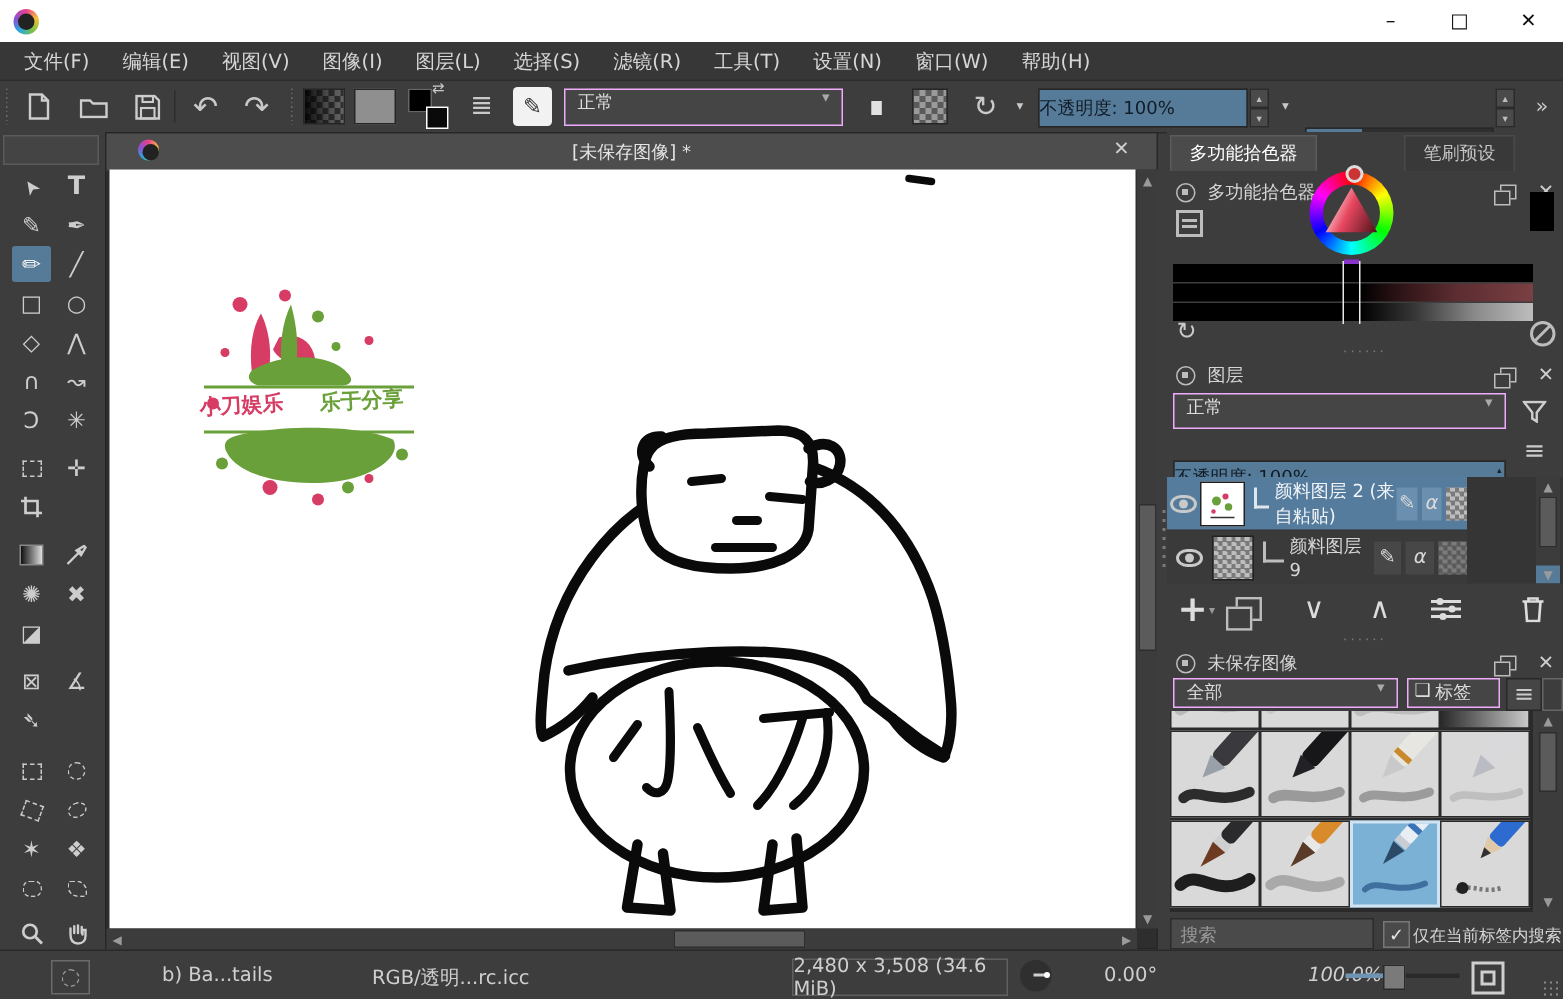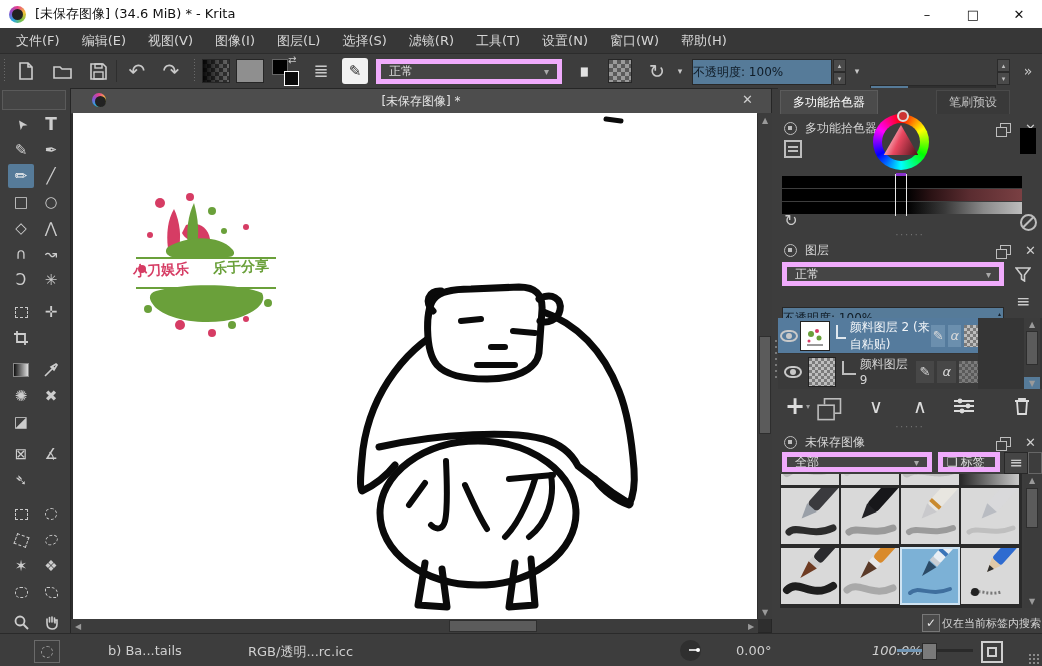--- a/index.html
+++ b/index.html
@@ -19,21 +19,21 @@
   .menubar{left:0;top:28px;width:1042px;height:26px;background:#373737;display:flex;align-items:center;gap:2px;padding-left:6px;box-sizing:border-box;border-bottom:1px solid #2c2c2c;}
   .menuitem{padding:0 10px;height:26px;display:flex;align-items:center;color:#d6d6d6;font-size:13px;}
   
   .toolbar{left:0;top:54px;width:1042px;height:34px;background:#3d3d3d;border-bottom:1px solid #2a2a2a;}
   .tbtn{width:26px;height:26px;top:4px;font-size:17px;}
   .handle{width:5px;height:24px;top:5px;background-image:repeating-linear-gradient(#6a6a6a 0 1px,transparent 1px 3px);background-size:1px 100%;background-repeat:repeat-y;background-position:2px 0;}
   .sep{width:1px;height:22px;top:6px;background:#2e2e2e;}
   .chip{width:28px;height:24px;top:5px;border:1px solid #262626;box-sizing:border-box;}
   .checker{background:repeating-conic-gradient(#9a9a9a 0% 25%, #5a5a5a 0% 50%) 0 0/8px 8px;}
   .checker-sm{background:repeating-conic-gradient(#bdbdbd 0% 25%, #7a7a7a 0% 50%) 0 0/6px 6px;}
-  .dropdown{background:#454545;border:5px solid #f0abfc;box-sizing:border-box;display:flex;align-items:center;padding:0 8px;color:#dcdcdc;}
+  .dropdown{background:#454545;border:1px solid #f0abfc;box-sizing:border-box;display:flex;padding:0 8px;color:#dcdcdc;}
   .dropdown .arr{margin-left:auto;color:#a9a9a9;font-size:10px;}
   .slider{border:1px solid #282828;box-sizing:border-box;background:#2f2f2f;position:relative;overflow:hidden;}
   .slider .fill{position:absolute;left:0;top:0;bottom:0;background:#567b99;}
   .slider .lbl{position:relative;width:100%;text-align:center;color:#101c27;font-size:12px;line-height:24px;}
   .spin{width:13px;top:5px;height:26px;display:flex;flex-direction:column;}
   .spin span{flex:1;display:flex;align-items:center;justify-content:center;font-size:7px;color:#bdbdbd;background:#4a4a4a;border:1px solid #2b2b2b;}
   
   .toolbox{left:0;top:88px;width:70px;height:545px;background:#3d3d3d;border-right:1px solid #2a2a2a;}
   .tool{width:26px;height:24px;font-size:15px;color:#cdcdcd;border-radius:2px;}
   .tool.sel{background:#567b99;color:#f2f2f2;}
@@ -67,21 +67,20 @@
   
   .statusbar{left:0;top:633px;width:1042px;height:33px;background:#3d3d3d;border-top:1px solid #2a2a2a;color:#cfcfcf;font-size:13px;}
   .grip{position:absolute;right:2px;bottom:2px;width:12px;height:12px;
     background-image:radial-gradient(#8a8a8a 1px,transparent 1px);background-size:4px 4px;}
 </style>
 </head>
 <body>
 
 <div class="abs titlebar">
   <span class="appicon"></span>
-  <span style="margin-left:9px;font-size:13px;">[未保存图像]  (34.6 MiB)  * - Krita</span>
   <span class="winbtn ctr" style="margin-left:auto;">–</span>
   <span class="winbtn ctr">□</span>
   <span class="winbtn ctr">✕</span>
 </div>
 
 <div class="abs menubar">
   <span class="menuitem">文件(F)</span>
   <span class="menuitem">编辑(E)</span>
   <span class="menuitem">视图(V)</span>
   <span class="menuitem">图像(I)</span>
@@ -550,30 +549,34 @@
     </div>
 
     <div class="abs sbar" style="left:242px;top:0;width:0;height:0;"></div>
   </div>
   <div class="abs sbar" style="left:246px;top:386px;width:16px;height:134px;">
     <div class="ctr sarr" style="height:13px;">▲</div>
     <div class="abs sthumb" style="left:2px;top:14px;width:12px;height:40px;"></div>
     <div class="abs ctr sarr" style="left:0;bottom:0;width:16px;height:13px;">▼</div>
   </div>
 
+  <input class="abs search" style="left: 2px; top: 524px; width: 136px; height: 21px;" placeholder="搜索">
   <div class="abs" style="left:144px;top:526px;width:16px;height:16px;background:#4a4a4a;border:1px solid #777;color:#e8e8e8;font-size:12px;text-align:center;line-height:16px;">✓</div>
   <div class="abs" style="left:164px;top:528px;font-size:11px;color:#d6d6d6;">仅在当前标签内搜索</div>
 </div>
 
 <div class="abs statusbar">
   <div class="abs ctr" style="left:34px;top:6px;width:24px;height:21px;border:1px solid #6a6a6a;">
     <span class="dashbox dashcirc" style="width:12px;height:12px;border-color:#9a9a9a;"></span>
   </div>
   <span class="abs" style="left:108px;top:9px;">b) Ba...tails</span>
   <span class="abs" style="left:248px;top:9px;">RGB/透明...rc.icc</span>
+  <div class="abs ctr" style="left:528px;top:5px;width:142px;height:23px;border:1px solid #5f5f5f;">
+    <span>2,480 x 3,508 (34.6 MiB)</span>
+  </div>
   <div class="abs" style="left:680px;top:6px;width:21px;height:21px;border-radius:50%;background:#2f2f2f;position:relative;">
     <span class="abs" style="left:9px;top:9px;width:10px;height:2px;background:#cfcfcf;"></span>
     <span class="abs" style="left:16px;top:8px;width:4px;height:4px;border-radius:50%;background:#fff;"></span>
   </div>
   <span class="abs" style="left:736px;top:9px;">0.00°</span>
   <span class="abs" style="left:872px;top:9px;font-style:italic;">100.0%</span>
   <div class="abs" style="left:897px;top:15px;width:76px;height:3px;background:linear-gradient(90deg,#6f94b3 0 40%,#2a2a2a 40%);"></div>
   <div class="abs" style="left:922px;top:9px;width:13px;height:15px;background:#7a7a7a;border:1px solid #2a2a2a;"></div>
   <div class="abs ctr" style="left:981px;top:7px;width:18px;height:18px;border:2px solid #cfcfcf;">
     <span style="width:6px;height:6px;border:2px solid #cfcfcf;display:inline-block;"></span>

